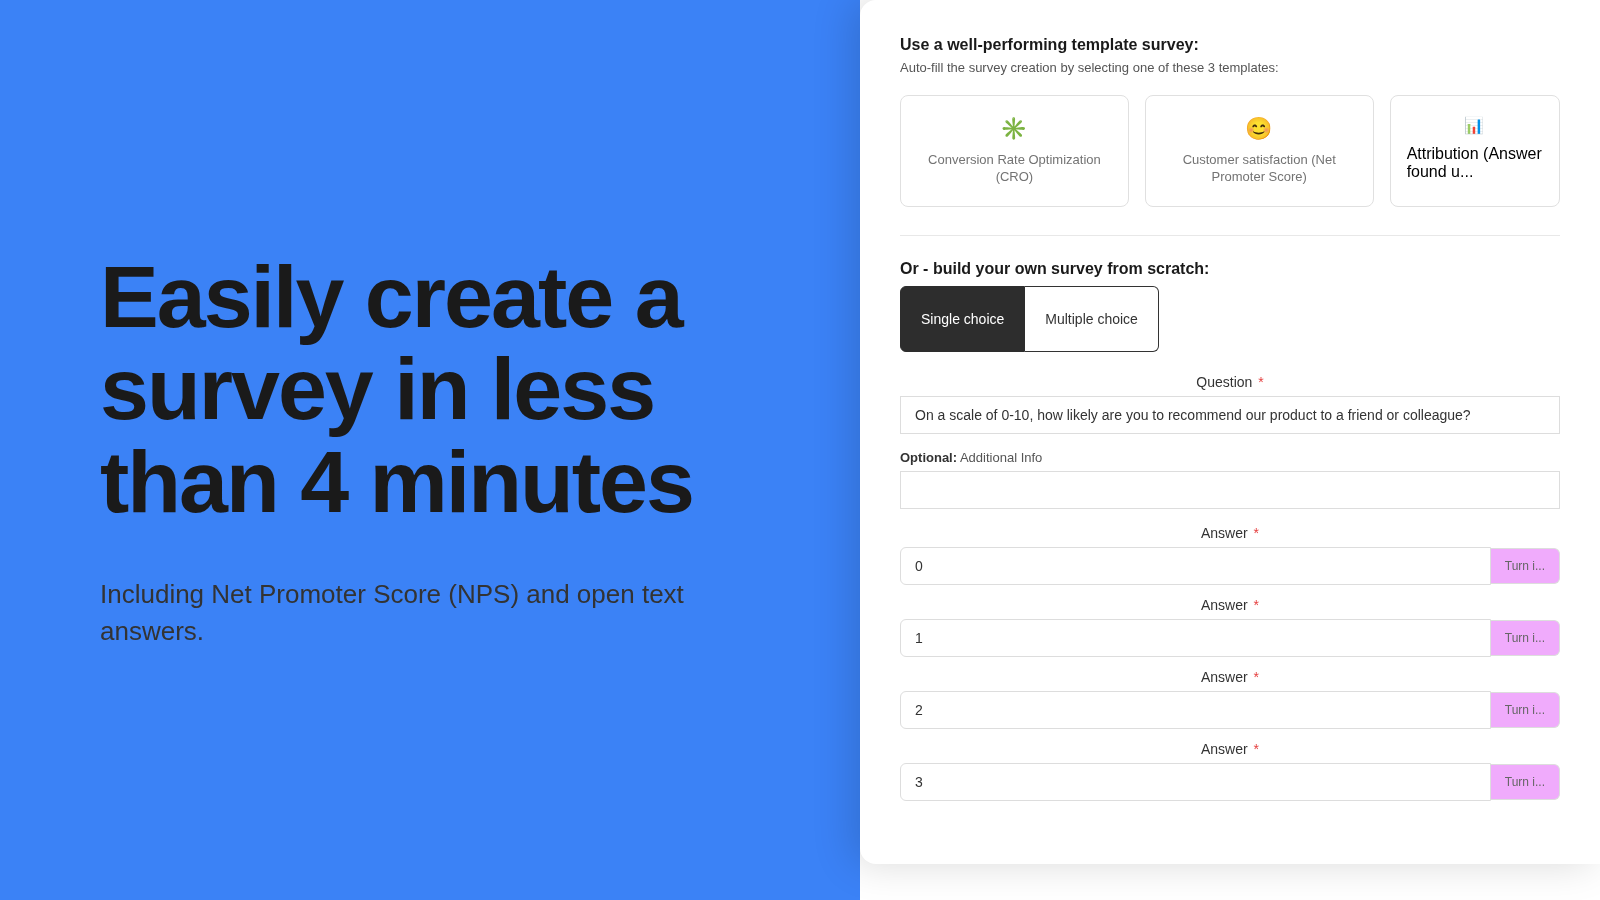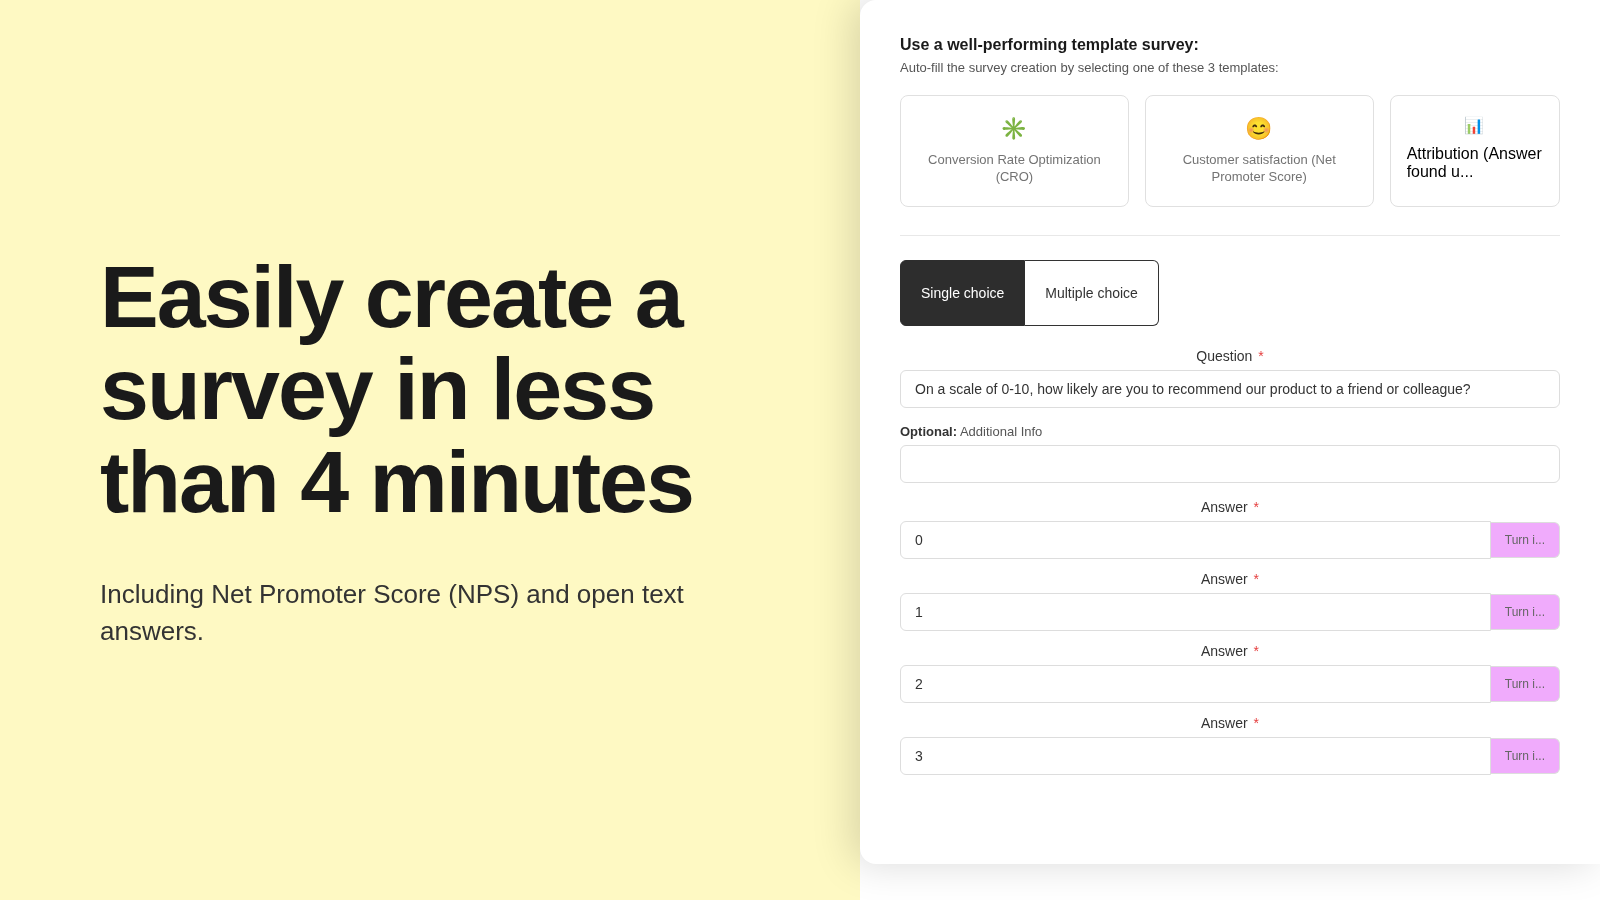--- a/index.html
+++ b/index.html
@@ -10,21 +10,21 @@
 
     body {
       width: 1600px;
       height: 900px;
       overflow: hidden;
       display: flex;
       font-family: -apple-system, BlinkMacSystemFont, 'Segoe UI', sans-serif;
     }
 
     .left-panel {
-      background-color: #fef9c3;
+      background-color: #3b82f6;
       width: 860px;
       height: 900px;
       display: flex;
       flex-direction: column;
       justify-content: center;
       padding: 80px 100px;
       flex-shrink: 0;
     }
 
     .hero-title {
@@ -184,21 +184,21 @@
 
     .field-label .required {
       color: #e53e3e;
       margin-left: 2px;
     }
 
     .form-input {
       width: 100%;
       padding: 10px 14px;
       border: 1.5px solid #ddd;
-      border-radius: 6px;
+      border-radius: 0;
       font-size: 14px;
       color: #333;
       background: #fff;
       margin-bottom: 16px;
       outline: none;
     }
 
     .answer-row {
       display: flex;
       align-items: center;
@@ -271,20 +271,21 @@
         <div class="template-card-partial">
           <span class="icon">📊</span>
           <span class="label">Attribution (Answer found u...</span>
         </div>
       </div>
     </div>
 
     <div class="divider"></div>
 
     <div class="build-section">
+      <div class="build-heading">Or - build your own survey from scratch:</div>
 
       
       <div class="toggle-group">
         <button class="toggle-btn active">Single choice</button>
         <button class="toggle-btn">Multiple choice</button>
       </div>
 
       
       <div class="field-label">
         <span>Question</span><span class="required"> *</span>

